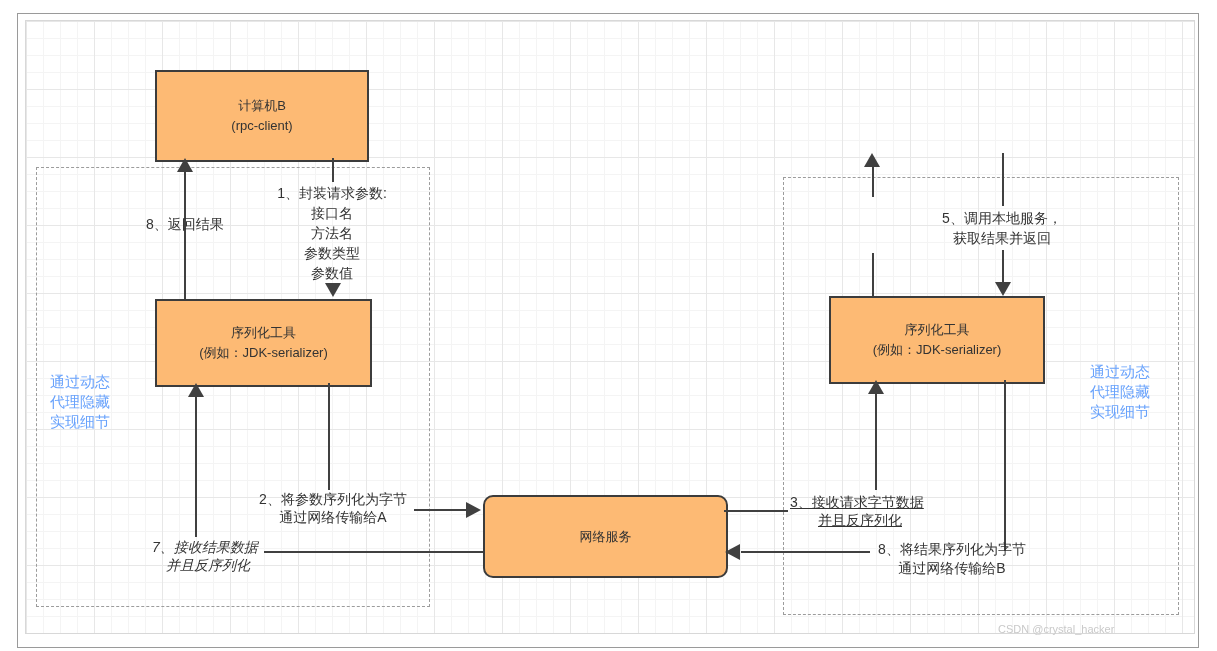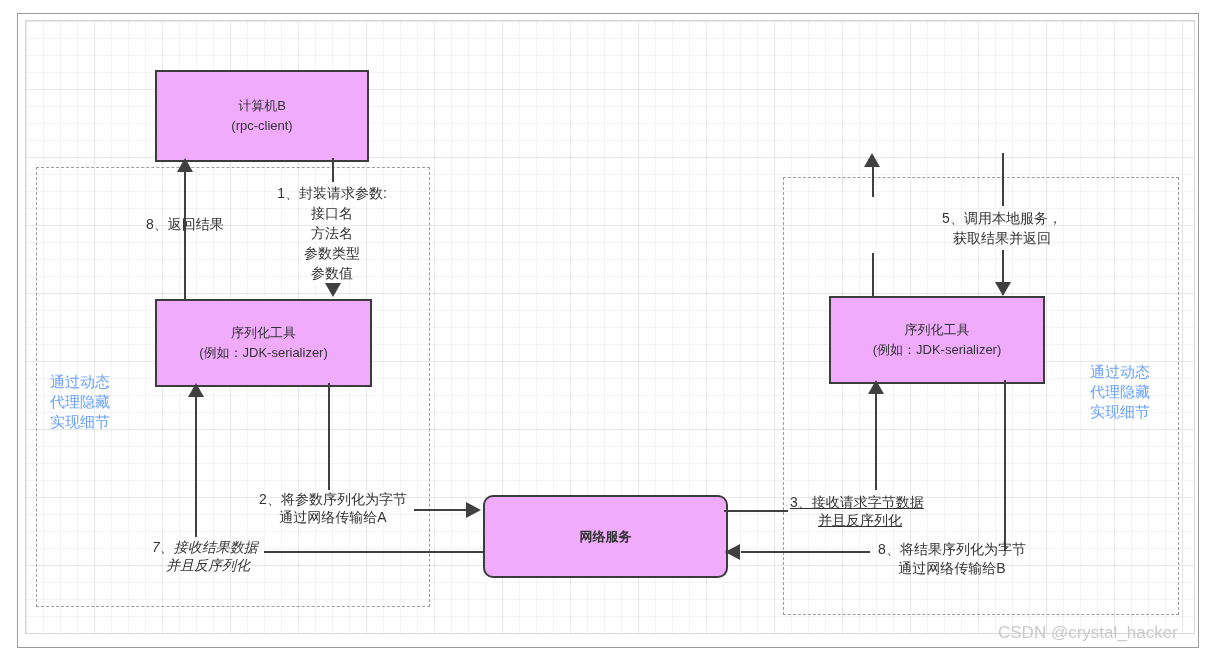--- a/index.html
+++ b/index.html
@@ -9,40 +9,40 @@
         border:1px solid #9a9a9a;background:#fff;}
   .canvas{position:absolute;left:25px;top:20px;width:1168px;height:612px;
         border:1px solid #d8d8d8;background-color:#fff;
         background-image:
           linear-gradient(to right,#e7e7e7 1px,transparent 1px),
           linear-gradient(to bottom,#e7e7e7 1px,transparent 1px),
           linear-gradient(to right,#f4f4f4 1px,transparent 1px),
           linear-gradient(to bottom,#f4f4f4 1px,transparent 1px);
         background-size:68px 68px,68px 68px,17px 17px,17px 17px;}
   .dashed{position:absolute;border:1px dashed var(--dashed,#9c9c9c);}
-  .node{position:absolute;background:#f0abfc;border:2px solid var(--box-border,#3c3c3c);
+  .node{position:absolute;background:#fdba74;border:2px solid var(--box-border,#3c3c3c);
         display:flex;flex-direction:column;align-items:center;justify-content:center;
         font-size:13px;line-height:20px;text-align:center;}
-  .node.rounded{border-radius:10px;font-weight:bold;}
+  .node.rounded{border-radius:10px;}
   .v{position:absolute;width:2px;background:var(--line,#404040);}
   .h{position:absolute;height:2px;background:var(--line,#404040);}
   .ah{position:absolute;width:0;height:0;}
   .ah.up{border-left:8px solid transparent;border-right:8px solid transparent;
          border-bottom:14px solid var(--line,#404040);}
   .ah.down{border-left:8px solid transparent;border-right:8px solid transparent;
          border-top:14px solid var(--line,#404040);}
   .ah.right{border-top:8px solid transparent;border-bottom:8px solid transparent;
          border-left:15px solid var(--line,#404040);}
   .ah.left{border-top:8px solid transparent;border-bottom:8px solid transparent;
          border-right:15px solid var(--line,#404040);}
   .elabel{position:absolute;font-size:14px;color:#333;white-space:nowrap;}
   .center{text-align:center;}
   .note{position:absolute;font-size:15px;line-height:20px;color:var(--note-blue,#68a2fc);
         white-space:nowrap;}
-  .watermark{position:absolute;left:998px;top:623px;font-size:17px;
+  .watermark{position:absolute;left:998px;top:623px;font-size:11px;
         color:var(--watermark,#c9c9c9);white-space:nowrap;}
 </style>
 </head>
 <body>
 
 <div class="page">
   <div class="outer-frame"></div>
   <div class="canvas"></div>
 
   <div class="dashed" style="left:36px;top:167px;width:392px;height:438px;"></div>

